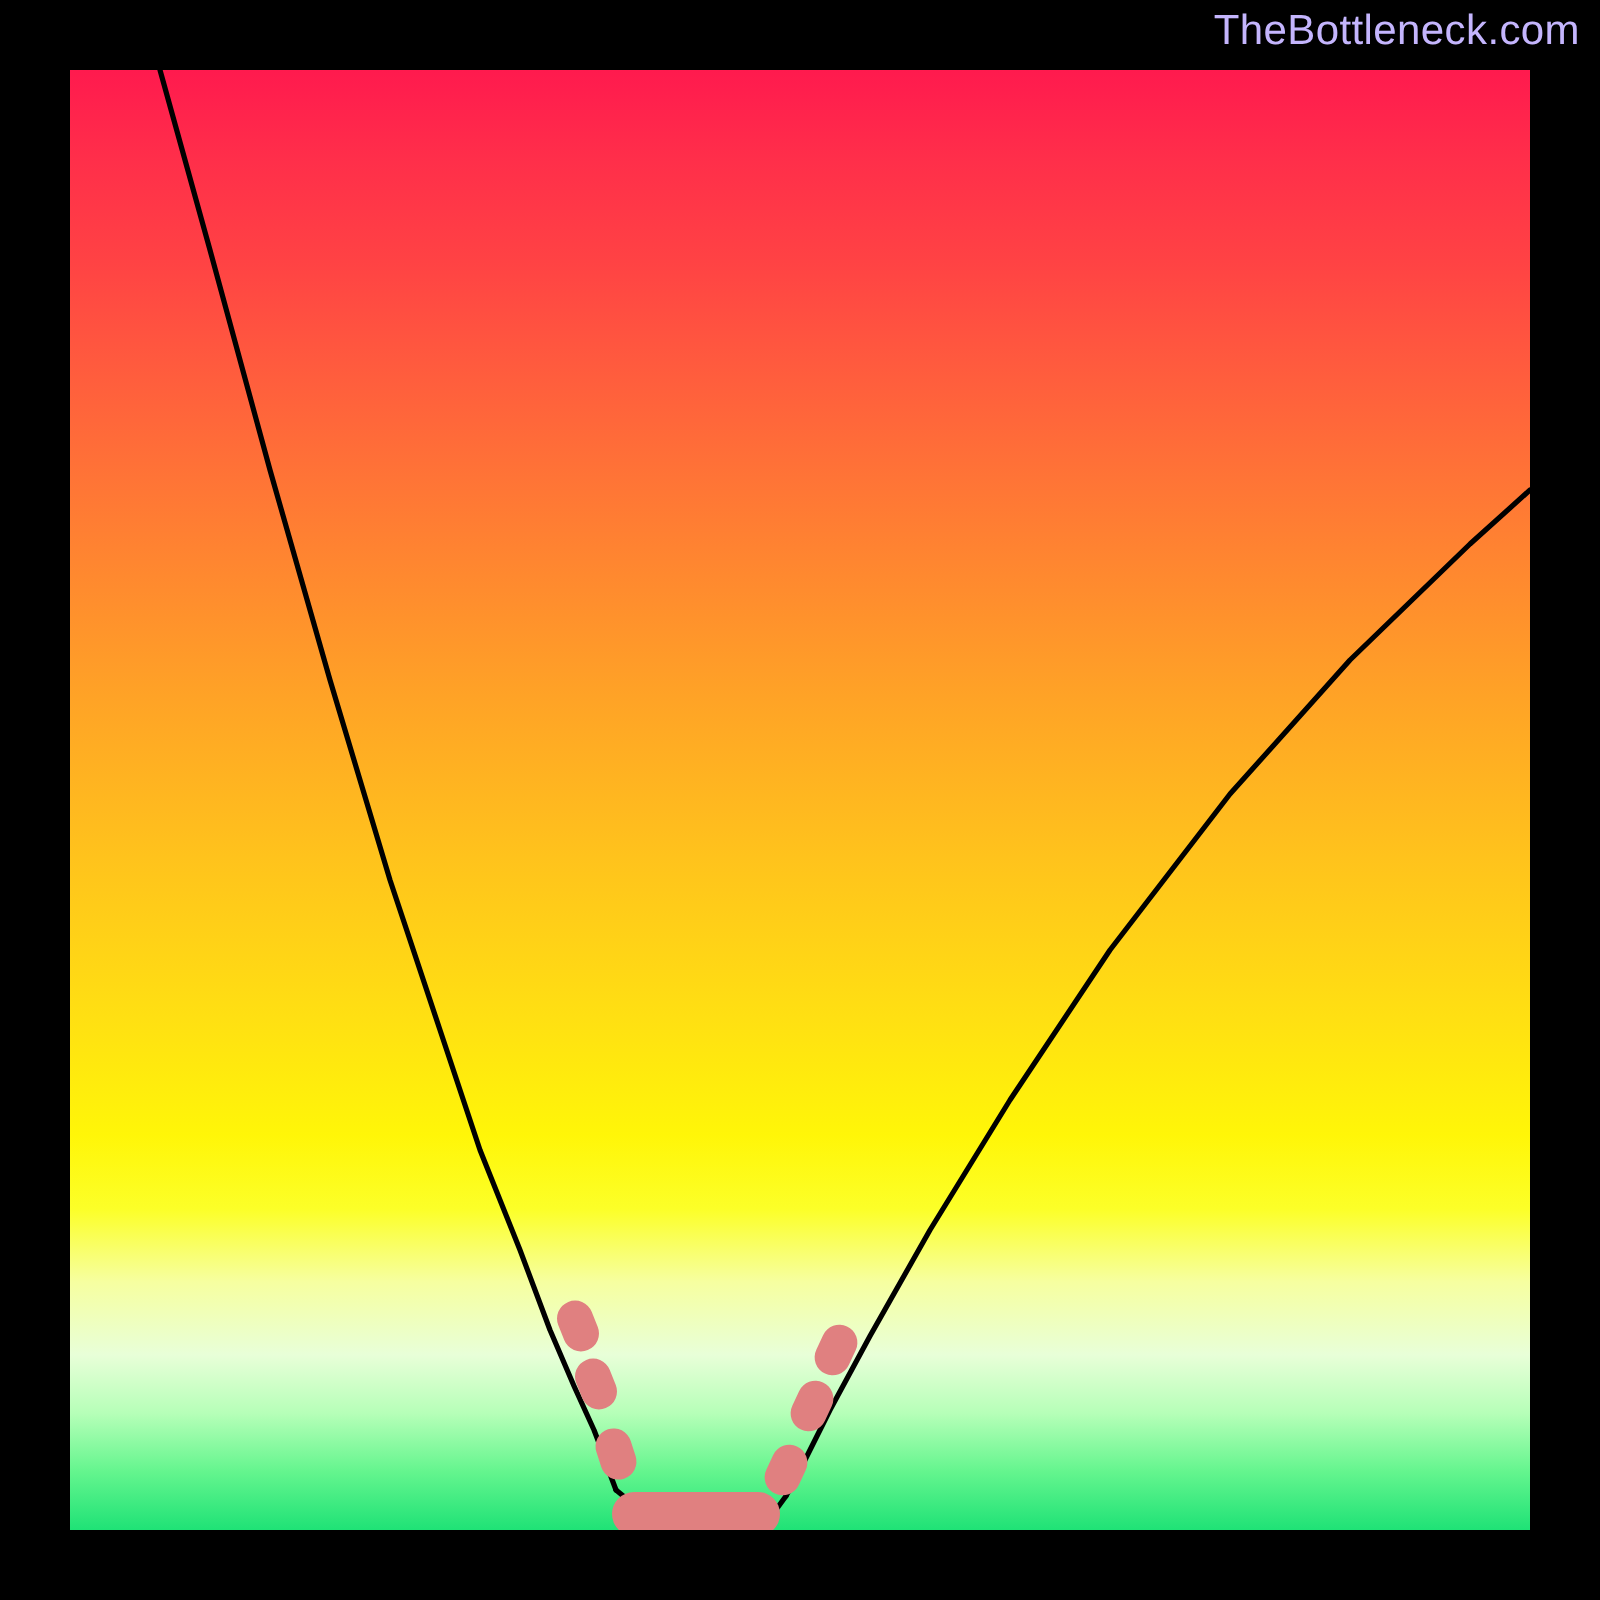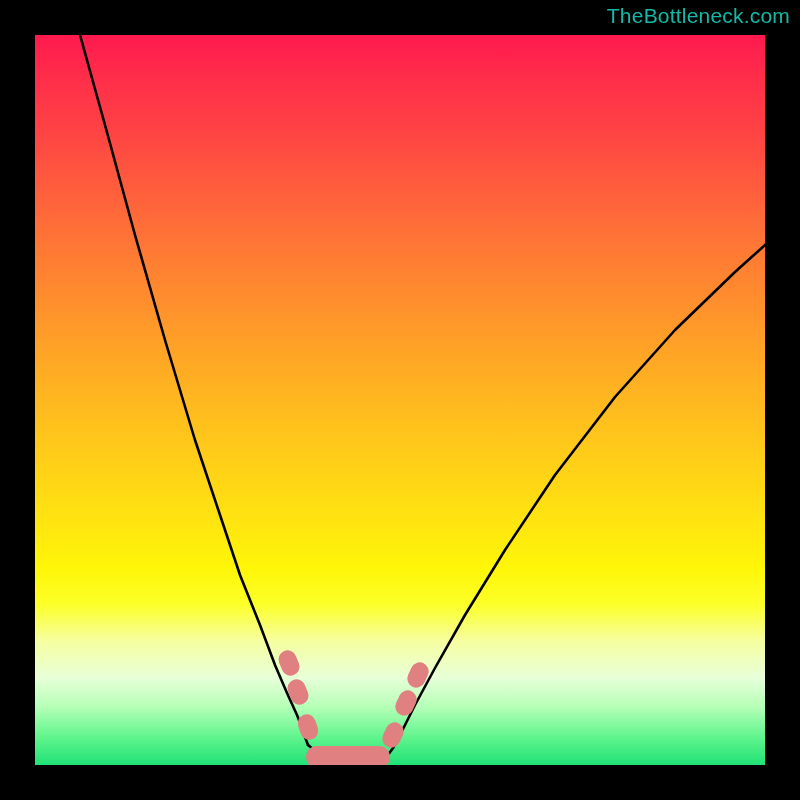--- a/index.html
+++ b/index.html
@@ -48,21 +48,21 @@
     position: absolute;
     left: 0;
     top: 0;
     width: 730px;
     height: 730px;
   }
   .watermark {
     position: absolute;
     top: 4px;
     right: 10px;
-    color: #14b8a6;
+    color: #c4b5fd;
     font-size: 21px;
     letter-spacing: 0.2px;
     font-weight: 400;
   }
 </style>
 </head>
 <body>
 
 <div class="frame">
   <div class="watermark">TheBottleneck.com</div>

